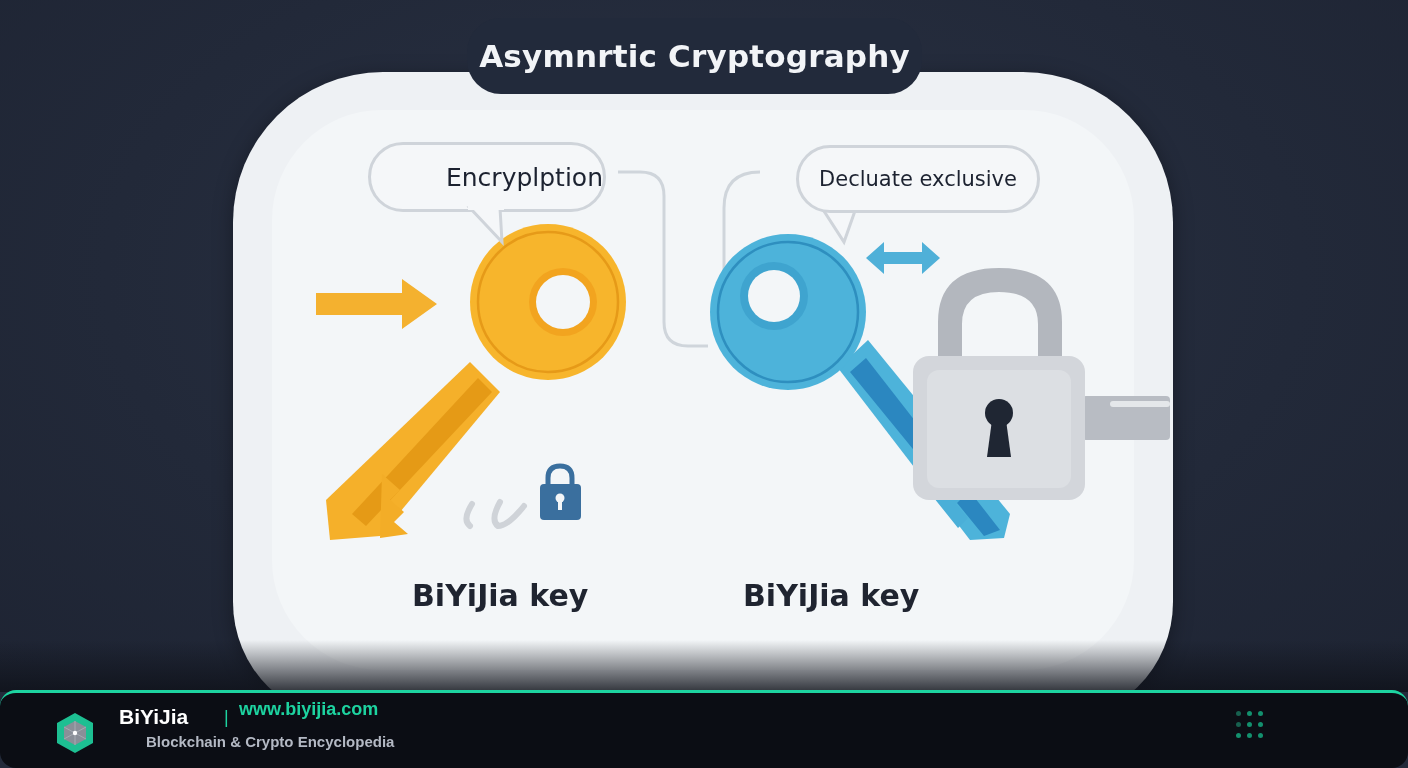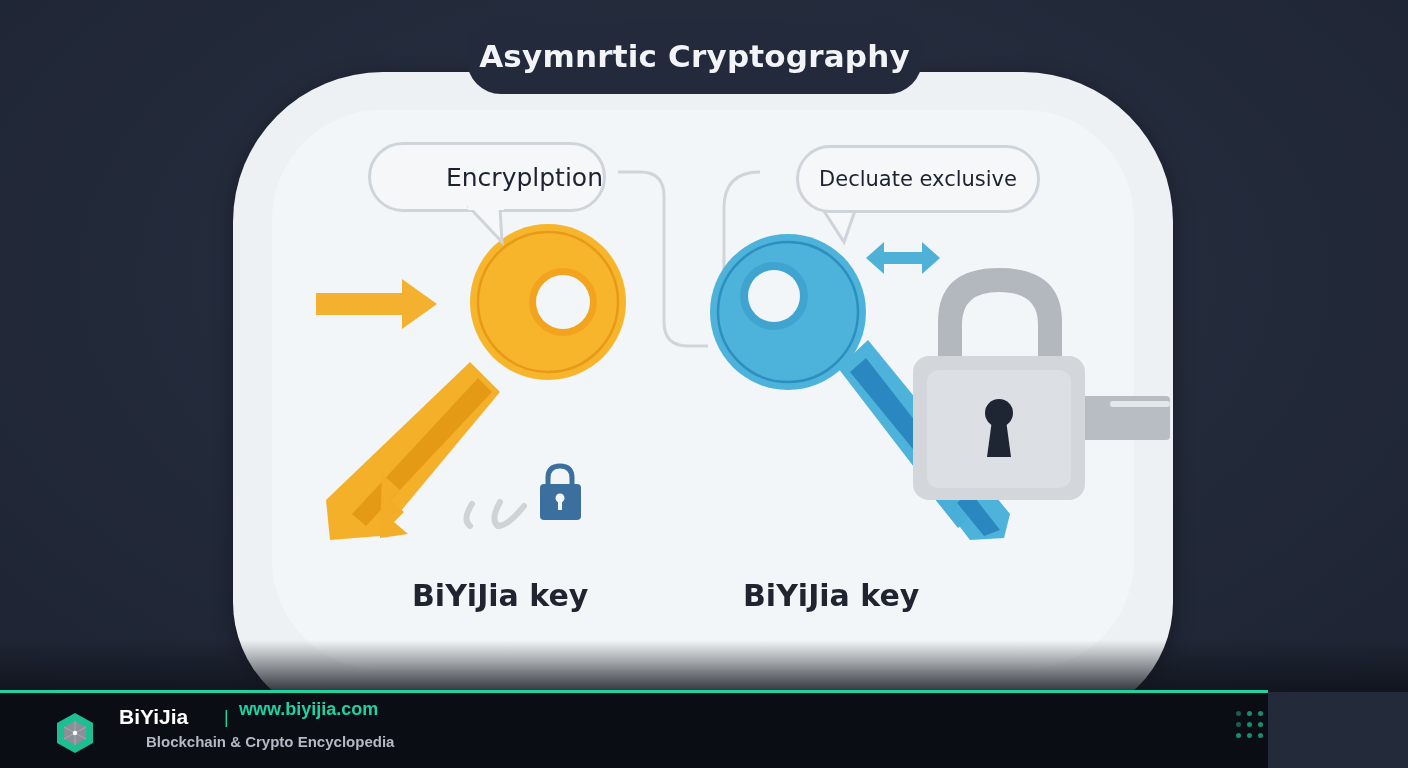--- a/index.html
+++ b/index.html
@@ -36,22 +36,22 @@
     position: absolute; top: 578px; font-size: 30px; font-weight: bold; color: #1f2430;
   }
   .key-label.pub { left: 412px; }
   .key-label.priv { left: 743px; }
   .svg-layer { position: absolute; left: 0; top: 0; }
   .fade {
     position: absolute; left: 0; top: 640px; width: 1408px; height: 52px;
     background: linear-gradient(to bottom, rgba(20,24,32,0) 0%, rgba(15,18,26,0.85) 100%);
   }
   .footer {
-    position: absolute; left: 0; top: 690px; width: 1268px; height: 78px;
-    background: #0b0d14; border-top: 3px solid #1dd3a0;
+    position: absolute; left: 0; top: 690px; width: 1408px; height: 78px;
+    background: #0b0d14; border-top: 3px solid #1dd3a0; border-radius: 16px;
   }
   .brand-logo { position: absolute; left: 56px; top: 19px; width: 38px; height: 42px; }
   .brand-name { position: absolute; left: 119px; top: 12px; color: #ffffff; font-size: 21px; font-weight: bold; font-family: "Liberation Sans", sans-serif; }
   .brand-sep { position: absolute; left: 224px; top: 14px; color: #1dd3a0; font-size: 18px; font-family: "Liberation Sans", sans-serif; }
   .brand-url { position: absolute; left: 239px; top: 6px; color: #1dd3a0; font-size: 18px; font-weight: bold; font-family: "Liberation Sans", sans-serif; }
   .brand-tag { position: absolute; left: 119px; top: 40px; color: #b4b9c4; font-size: 15px; font-weight: bold; font-family: "Liberation Sans", sans-serif; margin-left: 27px; }
   .dots { position: absolute; left: 1236px; top: 18px; width: 30px; height: 30px; display: grid; grid-template-columns: repeat(3, 5px); grid-template-rows: repeat(3, 5px); gap: 6px; }
   .dot { width: 5px; height: 5px; border-radius: 50%; background: #13906e; }
   .dot.dim { background: #17604f; }
 </style>

